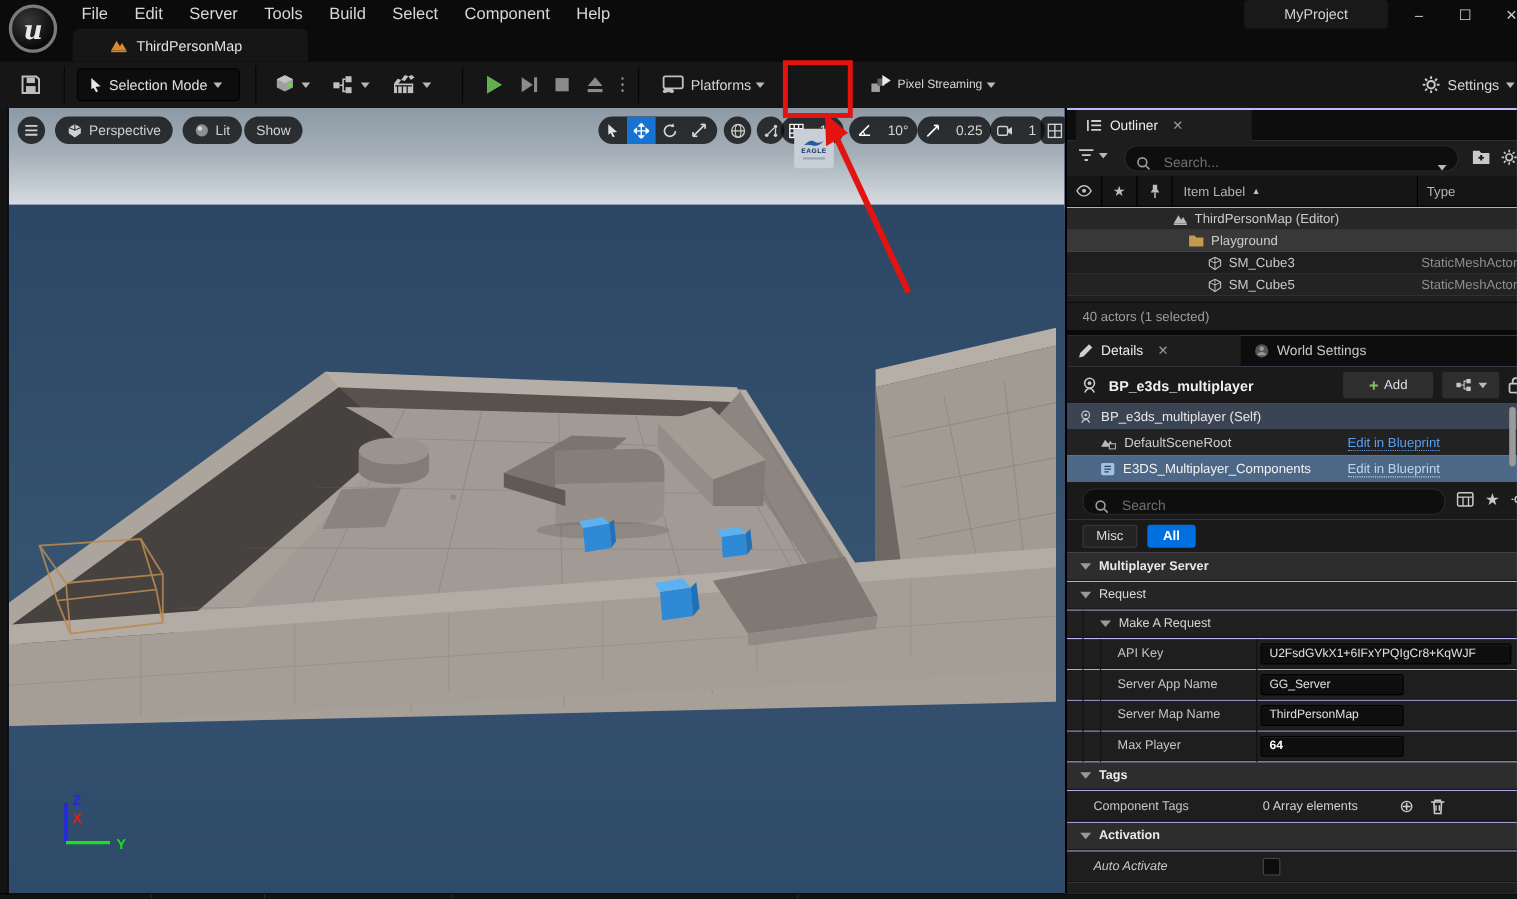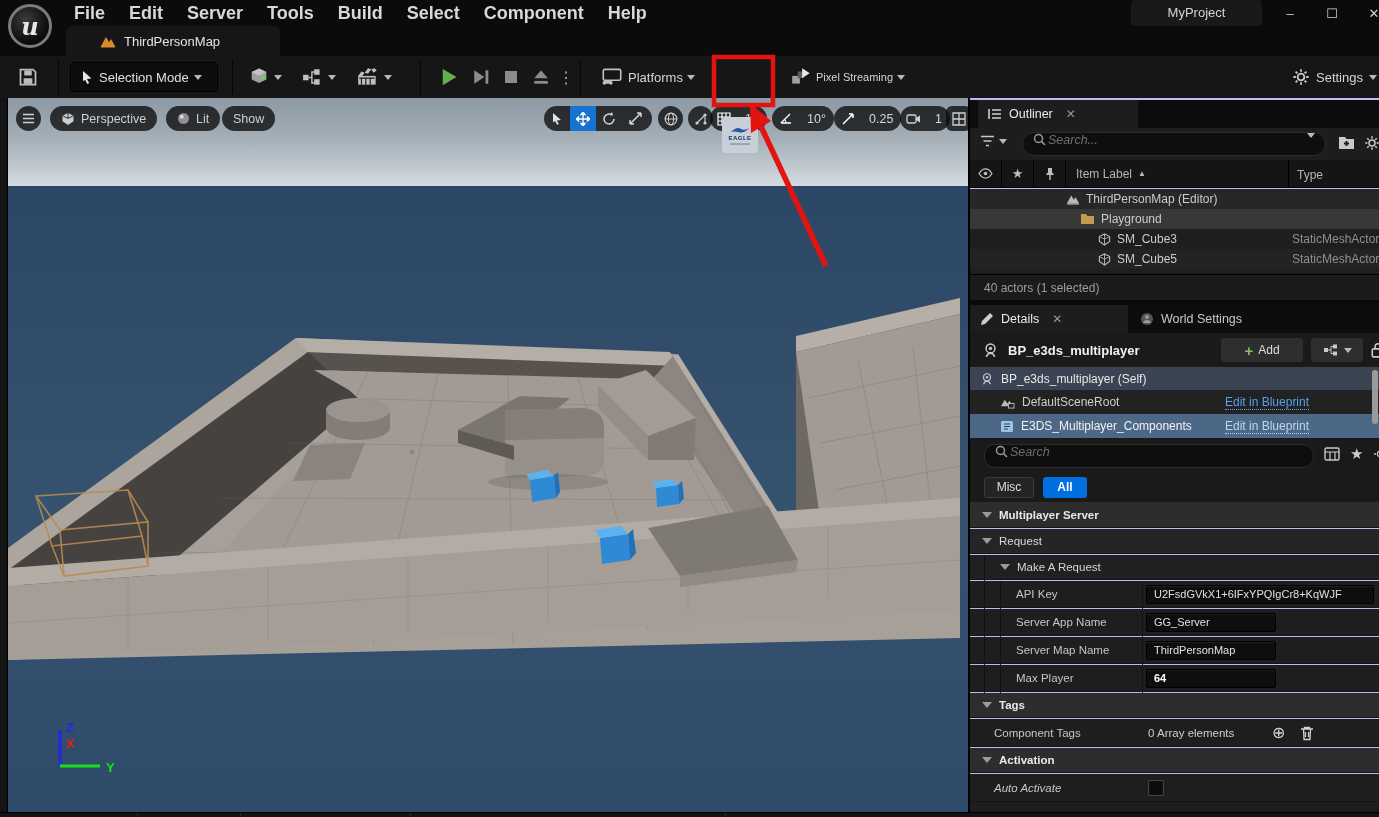--- a/index.html
+++ b/index.html
@@ -7,21 +7,21 @@
     font-family:"Liberation Sans", sans-serif; color:#d0d0d0; }
   #stage { position:relative; width:1379px; height:817px; }
 
   
   #titlebar { position:absolute; left:0; top:0; width:1379px; height:26px; background:#0b0b0b; z-index:5;}
   #logo { position:absolute; left:8px; top:4px; width:44px; height:44px; border-radius:50%;
     background:radial-gradient(circle at 38% 32%, #3a3a3a, #0a0a0a 70%);
     border:3px solid #7b7b7b; z-index:9; display:flex; align-items:center; justify-content:center;
     font-family:"DejaVu Serif", serif; font-style:italic; font-weight:bold; font-size:24px; color:#e8e8e8;}
   #menus { position:absolute; left:62px; top:0; height:26px; display:flex; align-items:center; }
-  .menu-item { padding:0 12px; font-size:18px; color:#d8d8d8; height:26px; line-height:26px; cursor:default;font-weight:bold;}
+  .menu-item { padding:0 12px; font-size:15px; color:#d8d8d8; height:26px; line-height:26px; cursor:default;}
   #project-pill { position:absolute; left:1131px; top:0; width:131px; height:26px; background:#191919;
     border-radius:4px; text-align:center; line-height:26px; font-size:13px; color:#d4d4d4;}
   .winbtn { position:absolute; top:0; width:28px; height:26px; color:#d0d0d0; font-size:13px;
     display:flex; align-items:center; justify-content:center;}
 
   
   #tabbar { position:absolute; left:0; top:26px; width:1379px; height:30px; background:#0b0b0b; z-index:4;}
   #level-tab { position:absolute; left:66px; top:0; width:214px; height:30px; background:#161616;
     border-radius:7px 7px 0 0; display:flex; align-items:center; gap:8px; padding-left:34px;
     font-size:13px; color:#e4e4e4;}
@@ -69,21 +69,21 @@
     font-size:31px; font-weight:bold; letter-spacing:1.5px; color:rgba(245,245,245,.38);}
   #axis-gizmo { position:absolute; left:30px; top:622px; width:90px; height:60px; z-index:2; }
 
   
   .ptabbar { position:absolute; left:0; width:411px; height:28px; background:#0d0d0d; }
   .ptab { position:absolute; top:0; height:28px; display:flex; align-items:center; gap:7px; padding:0 10px;
     font-size:12.5px; color:#c9c9c9;}
   .ptab.active { background:#1d1d1d; color:#ececec; }
   .closex { color:#9a9a9a; font-size:12px; margin-left:6px;}
   .searchpill { position:absolute; height:24px; background:#0e0e0e; border:1px solid #2b2b2b; border-radius:12px;
-    display:flex; align-items:flex-start; gap:2px; padding:0 10px; font-size:12.5px; color:#6f6f6f;font-style:italic;}
+    display:flex; align-items:flex-end; gap:12px; padding:0 10px; font-size:12.5px; color:#6f6f6f;}
   .hdrcell { font-size:12px; color:#b4b4b4; }
 
   .orow { position:absolute; left:0; width:411px; height:20px; display:flex; align-items:center; gap:6px;
     font-size:12px; color:#cbcbcb;}
   .otype { position:absolute; left:322px; top:0; height:20px; line-height:20px; width:88px; overflow:hidden;
     white-space:nowrap; color:#8f8f8f; font-size:12px;}
 
   .dsection { position:absolute; left:0; width:411px; display:flex; align-items:center; gap:7px;
     background:#2d2d2d; font-size:11.5px; font-weight:bold; color:#e9e9e9; border-bottom:1px solid #151515;}
   .drow { position:absolute; left:0; width:411px; background:#1e1e1e; border-bottom:1px solid #151515;

